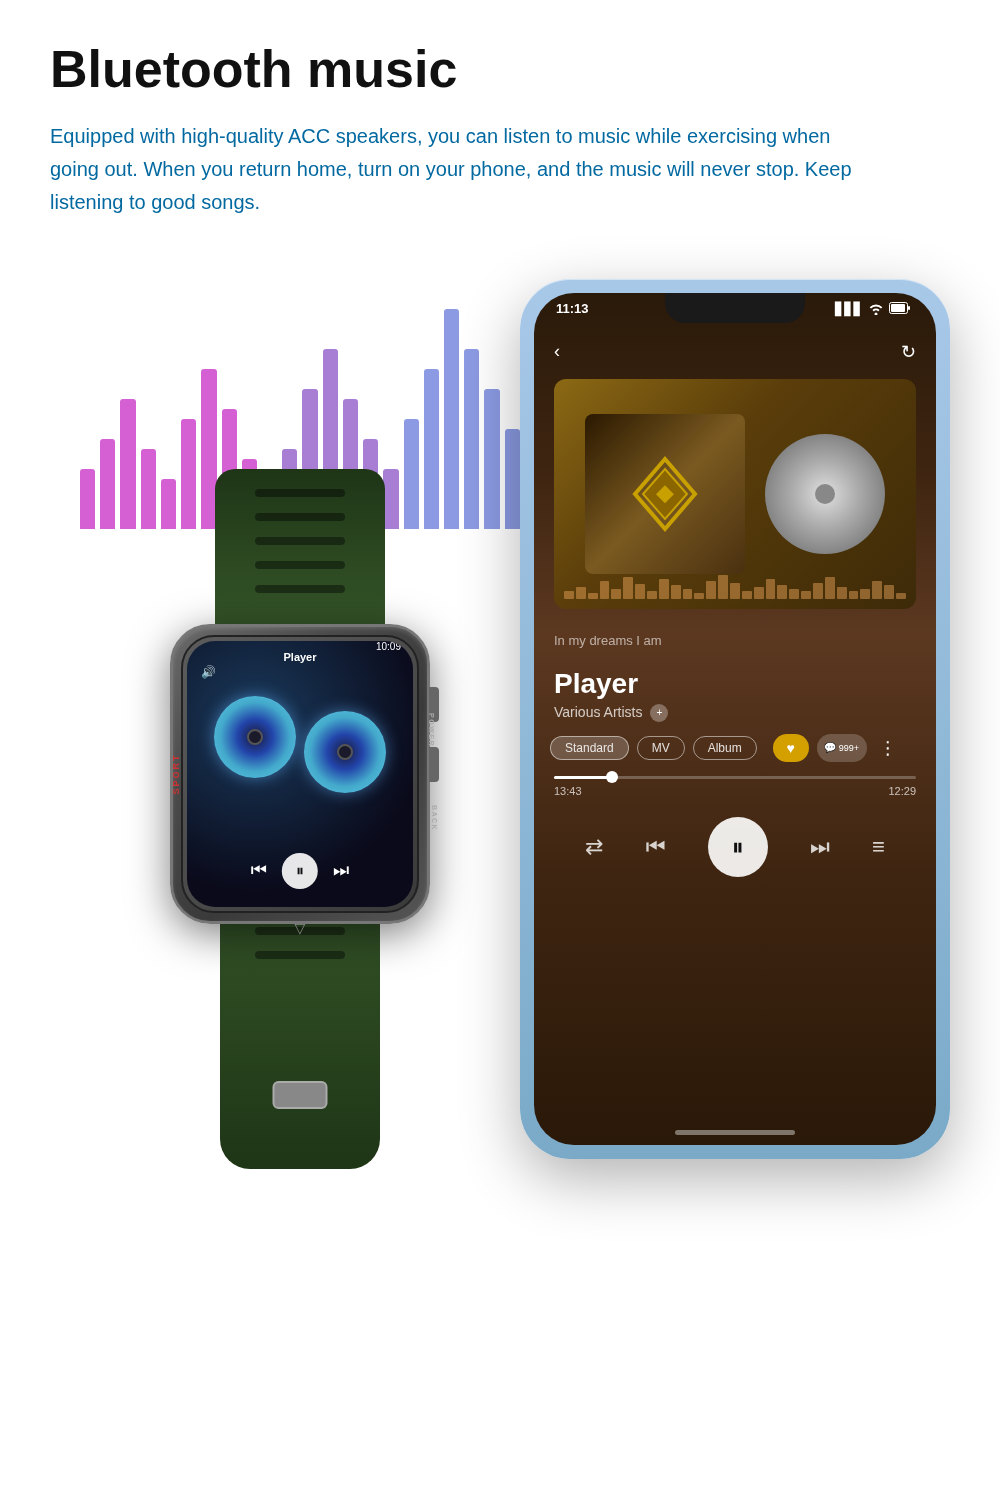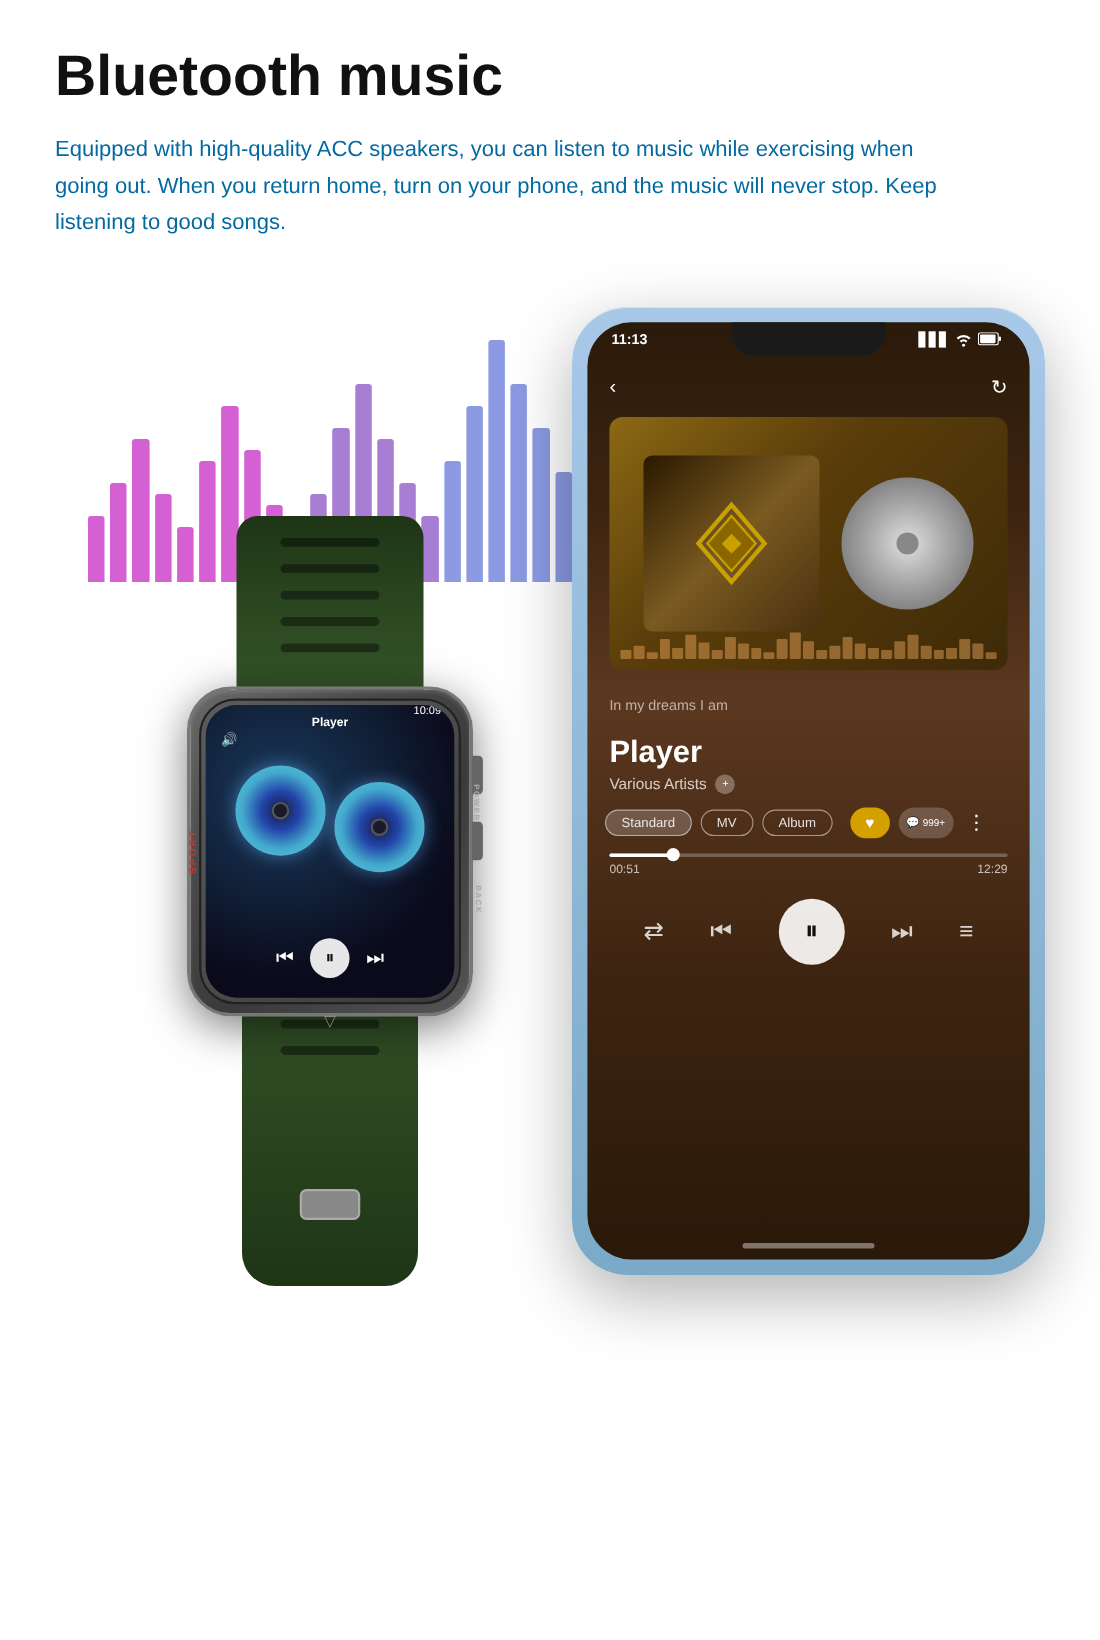--- a/index.html
+++ b/index.html
@@ -811,21 +811,21 @@
               </div>
               <div class="more-btn">⋮</div>
             </div>
 
             <div class="progress-section">
               <div class="progress-bar-bg">
                 <div class="progress-fill"></div>
                 <div class="progress-dot"></div>
               </div>
               <div class="progress-times">
-                <span>00:51</span>
+                <span>13:43</span>
                 <span>12:29</span>
               </div>
             </div>
 
             <div class="player-controls">
               <span class="ctrl-icon">⇄</span>
               <span class="ctrl-icon">⏮</span>
               <div class="play-btn-large">⏸</div>
               <span class="ctrl-icon">⏭</span>
               <span class="ctrl-icon">≡</span>

